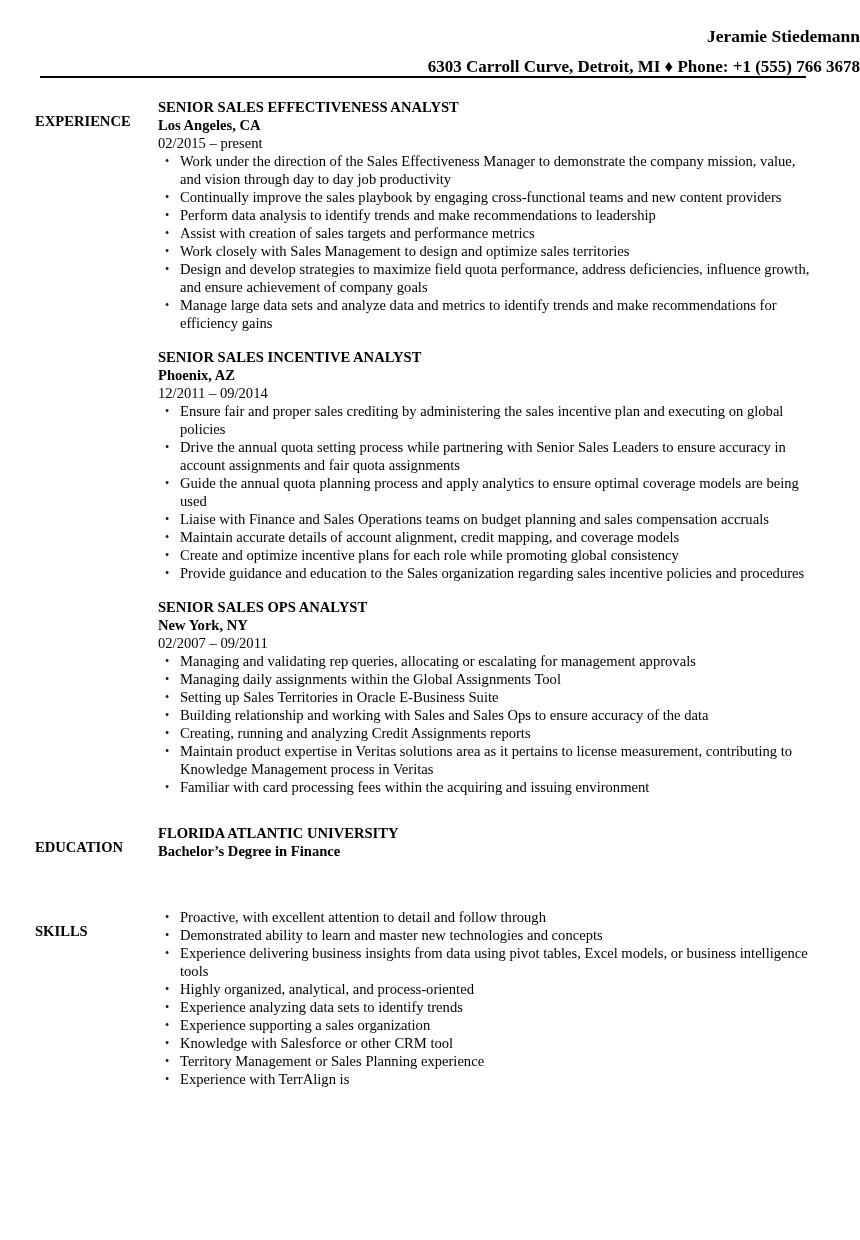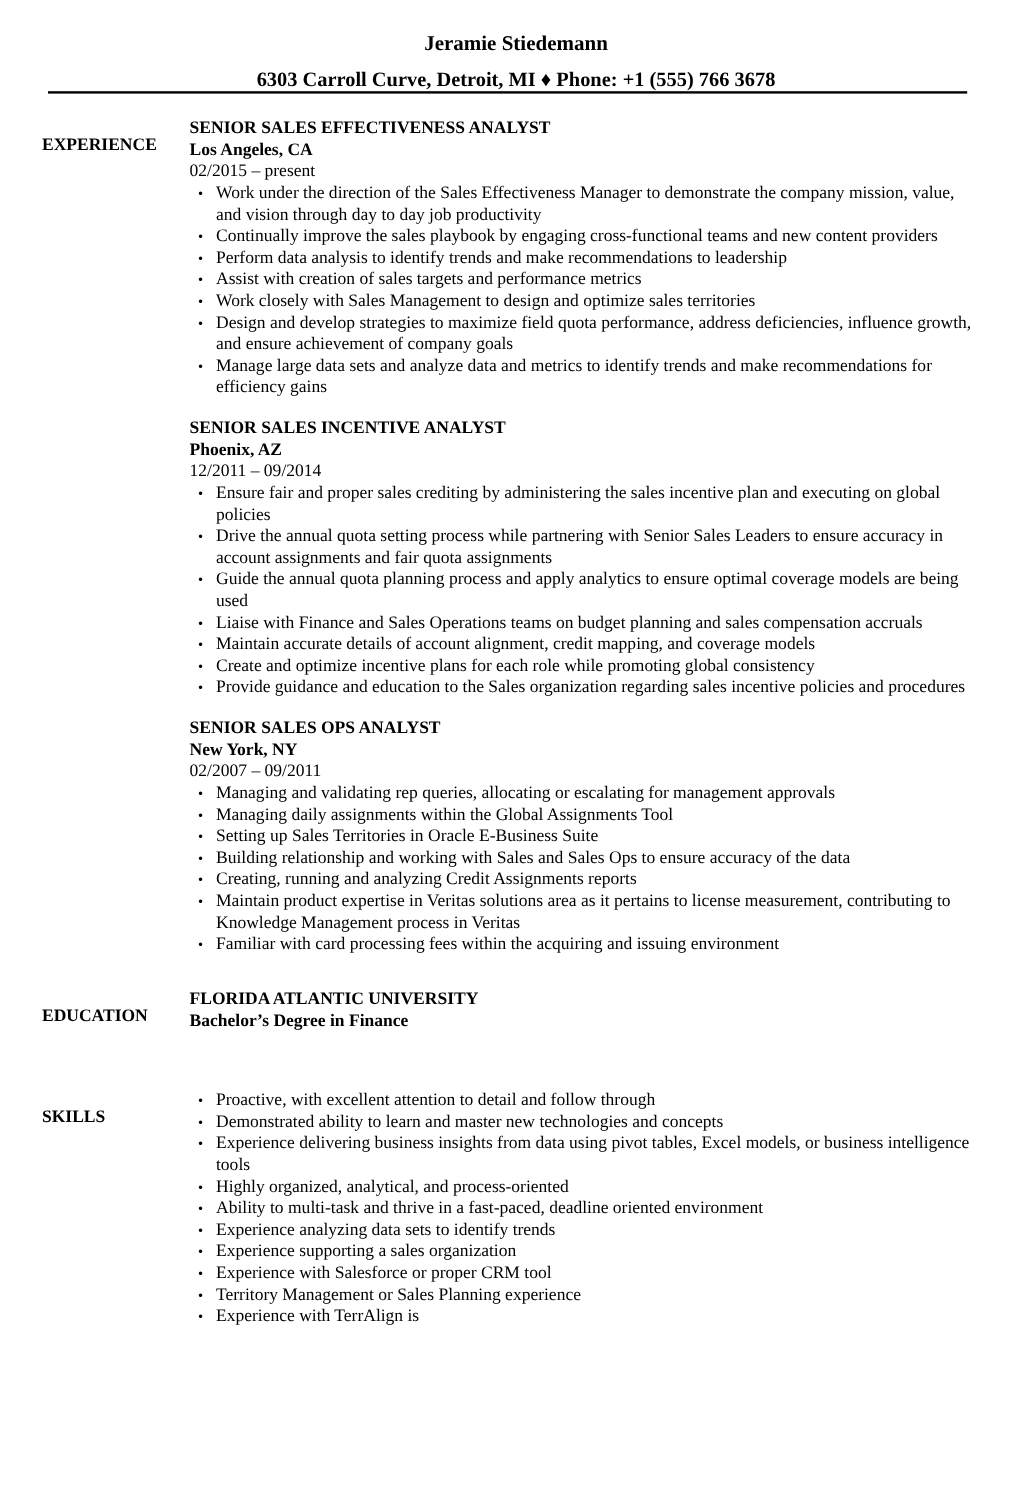--- a/index.html
+++ b/index.html
@@ -1,21 +1,21 @@
 <!DOCTYPE html>
 <html><head>
 <meta charset="utf-8">
 <style>
   html, body { margin: 0; padding: 0; background: #ffffff; }
   body {
     width: 860px; height: 1240px; position: relative; overflow: hidden;
     font-family: "Liberation Serif", "DejaVu Serif", serif;
     color: #000; font-size: 14.6px; line-height: 18px;
   }
-  .header { position: absolute; left: 0; top: 25px; width: 860px; text-align: center; }
+  .header { position: absolute; left: 0; top: 25px; width: 860px; text-align: right; }
   .name { font-size: 17.5px; font-weight: bold; line-height: 22px; height: 22px; }
   .contact { margin-top: 11px; font-size: 17px; font-weight: bold; line-height: 18px; }
   .rule { position: absolute; left: 40px; top: 76px; width: 766px; height: 2px; background: #000; }
 
   .section { position: absolute; left: 35px; width: 790px; }
   .sec-label { position: absolute; left: 0; top: 14px; font-weight: bold; font-size: 14.6px; }
   .sec-body { position: absolute; left: 123px; top: 0; width: 660px; }
   .job { margin-bottom: 16px; }
   .job-title { font-weight: bold; text-transform: none; }
   .job-loc { font-weight: bold; }
@@ -94,21 +94,20 @@
 </div>
 
 <div class="section" style="top:908px;">
   <div class="sec-label">SKILLS</div>
   <div class="sec-body">
     <ul>
       <li>Proactive, with excellent attention to detail and follow through</li>
       <li>Demonstrated ability to learn and master new technologies and concepts</li>
       <li>Experience delivering business insights from data using pivot tables, Excel models, or business intelligence tools</li>
       <li>Highly organized, analytical, and process-oriented</li>
-      <li>Ability to multi-task and thrive in a fast-paced, deadline oriented environment</li>
       <li>Experience analyzing data sets to identify trends</li>
       <li>Experience supporting a sales organization</li>
-      <li>Experience with Salesforce or proper CRM tool</li>
+      <li>Knowledge with Salesforce or other CRM tool</li>
       <li>Territory Management or Sales Planning experience</li>
       <li>Experience with TerrAlign is</li>
     </ul>
   </div>
 </div>
 
 </body></html>

